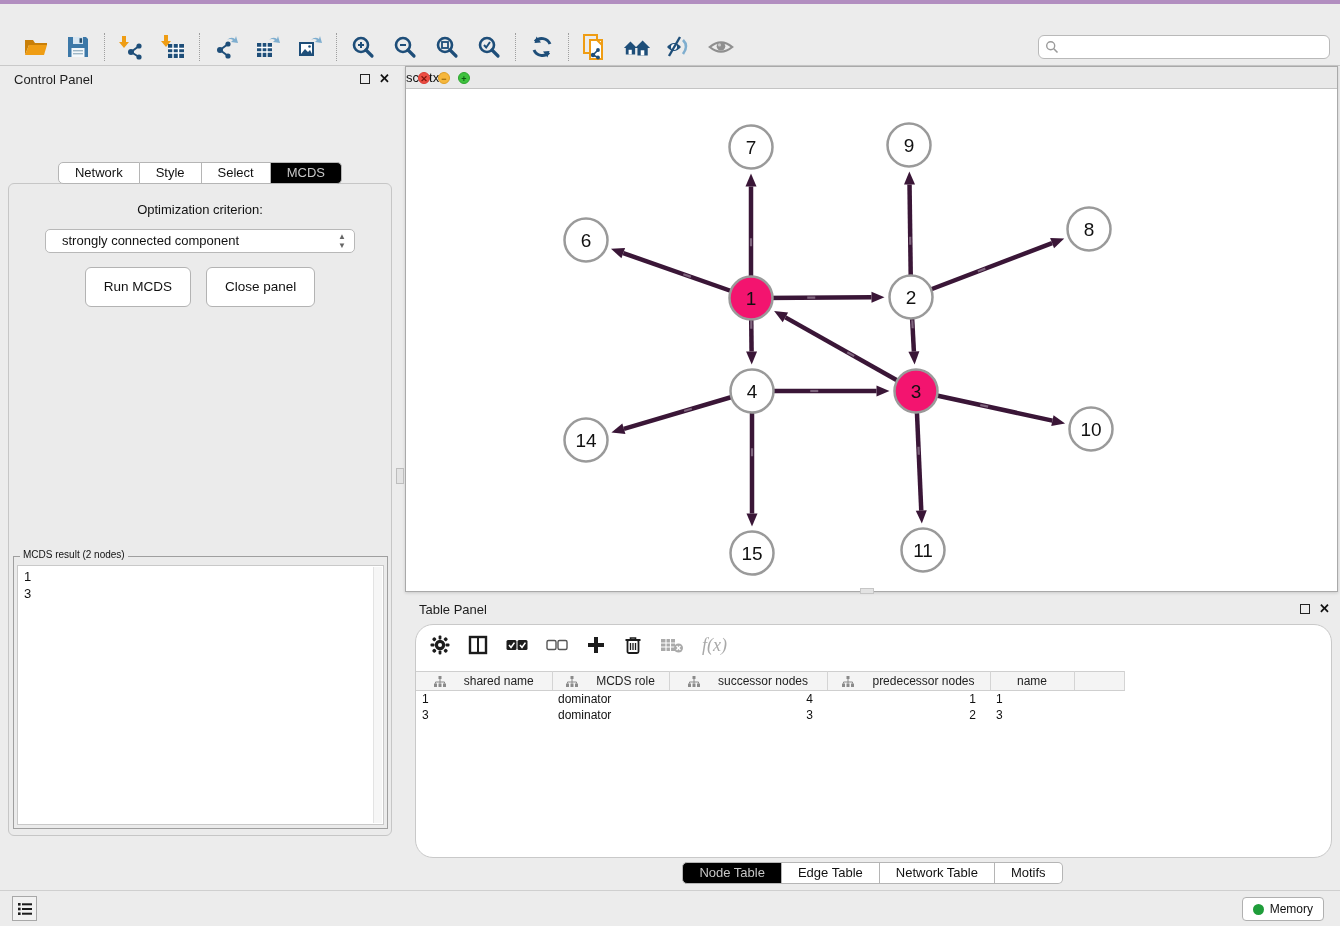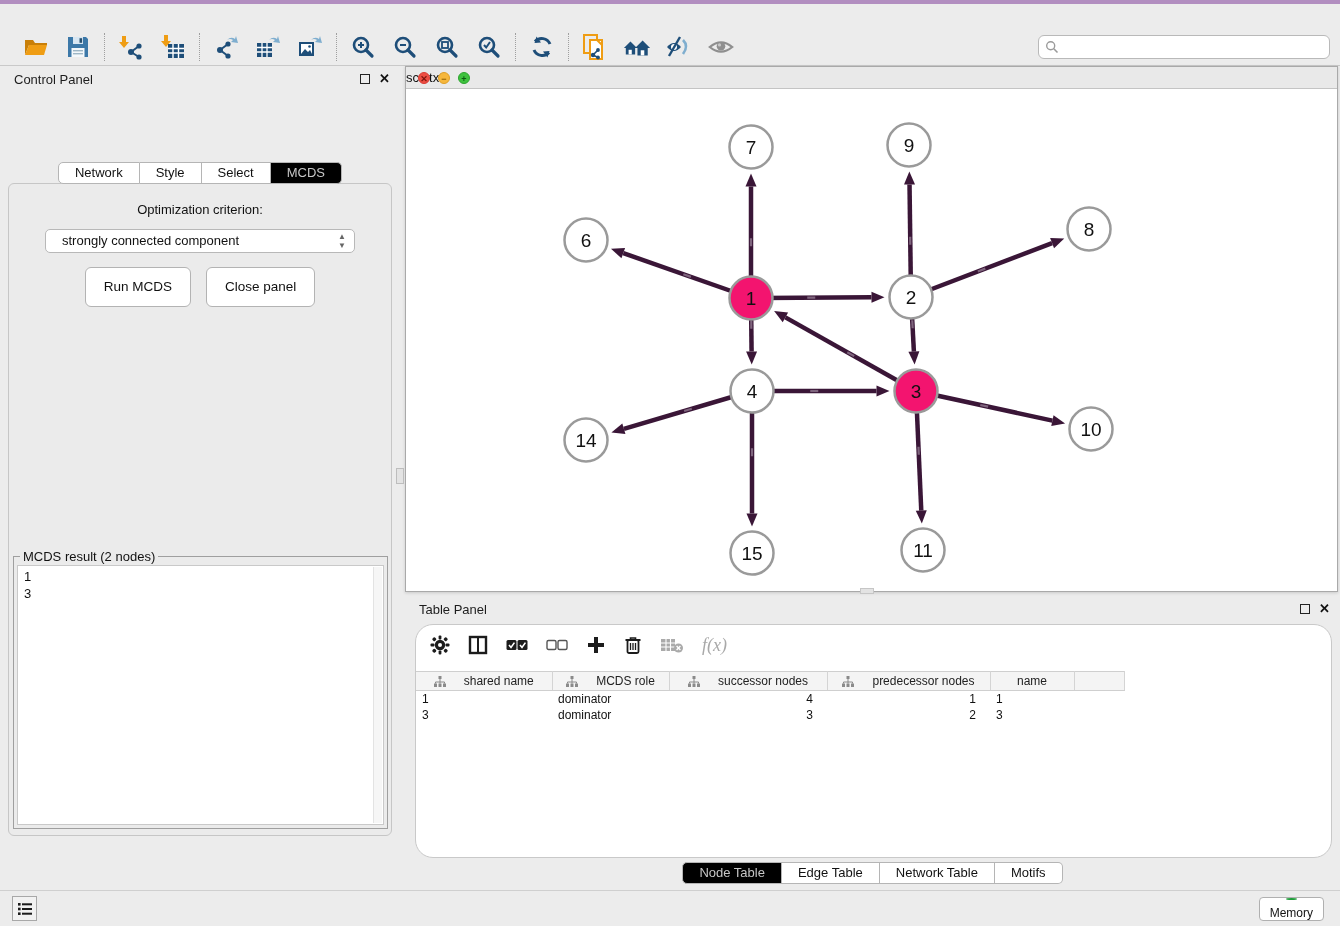--- a/index.html
+++ b/index.html
@@ -49,21 +49,21 @@
                padding-left:16px; color:#111; }
   .criterion .spinner { position:absolute; right:8px; top:2px; display:flex; flex-direction:column;
                font-size:8px; color:#666; line-height:9px; }
   .btn-row { margin-top:14px; display:flex; justify-content:center; gap:15px; }
   .pbtn { height:40px; padding:0 18px; background:#fff; border:1px solid #b3b3b3; border-radius:6px;
           font-size:13.5px; color:#111; line-height:22px; }
 
   .mcds-box { position:absolute; left:4px; right:3px; top:372px; bottom:6px;
               border:1px solid #9f9f9f; background:#ebebeb; }
   .mcds-legend { position:absolute; top:-8px; left:6px; background:#ebebeb; padding:0 3px;
-                 font-size:13px; color:#111; }
+                 font-size:10px; color:#111; }
   .mcds-inner { position:absolute; left:3px; right:3px; top:8px; bottom:3px; background:#fff;
                 border:1px solid #c9c9c9; font-size:13px; color:#111; padding:2px 0 0 6px; line-height:17px; }
   .mcds-scroll { position:absolute; right:1px; top:1px; bottom:1px; width:9px; background:#f6f6f6;
                  border-left:1px solid #e3e3e3; }
 
   
   .net-window { position:absolute; left:405px; top:66px; right:2px; height:526px; background:#fff;
                 border:1px solid #a9a9a9; box-shadow:0 1px 3px rgba(0,0,0,0.15); }
   .net-titlebar { position:absolute; left:0; top:0; right:0; height:22px; background:#e9e9e9;
                   border-bottom:1px solid #c4c4c4; }
@@ -102,21 +102,21 @@
 
   .tp-tabs { position:absolute; left:0; right:0; bottom:6px; display:flex; justify-content:center; }
 
   
   .statusbar { position:absolute; left:0; right:0; bottom:0; height:36px; background:#ececec;
                border-top:1px solid #cfcfcf; }
   .list-btn { position:absolute; left:12px; top:5px; width:25px; height:25px; background:#f2f2f2;
               border:1px solid #a8a8a8; display:flex; align-items:center; justify-content:center; }
   .memory-btn { position:absolute; right:16px; top:6px; height:24px; background:#fff;
                 border:1px solid #b0b0b0; border-radius:4px; display:flex; align-items:center;
-                gap:6px; padding:0 10px; font-size:12px; color:#111;flex-direction:column; }
+                gap:6px; padding:0 10px; font-size:12px; color:#111; }
   .mem-dot { width:11px; height:11px; border-radius:50%; background:#1f9d3a; }
 </style>
 </head>
 <body>
 
 <div class="app">
 
   <div class="top-strip"></div>
 
 

